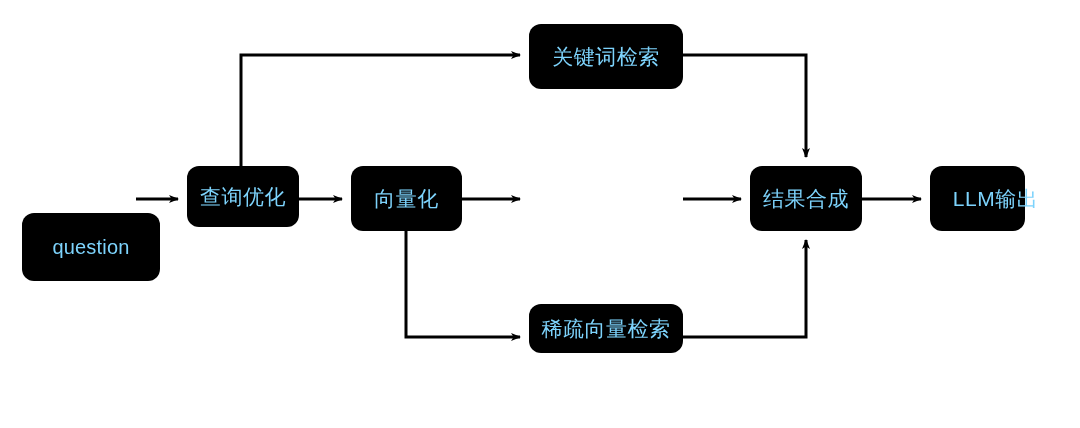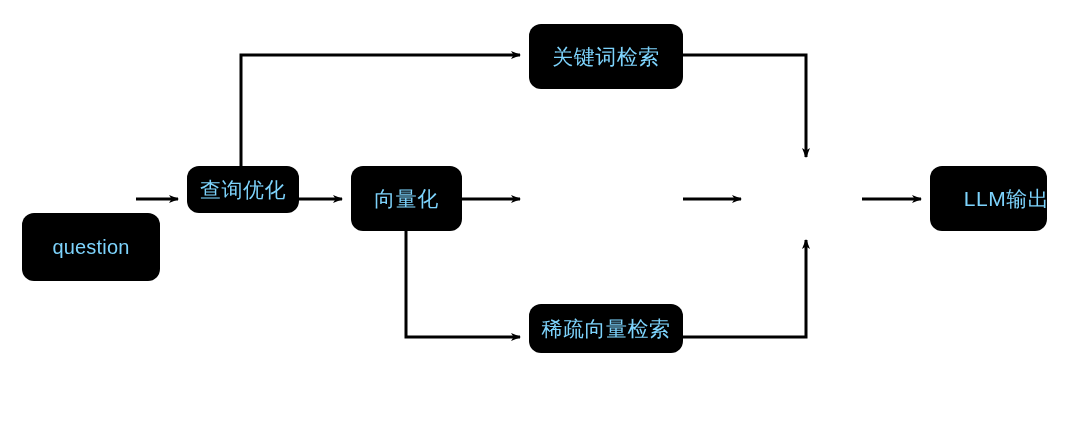--- a/index.html
+++ b/index.html
@@ -43,27 +43,27 @@
     line-height: 1;
     white-space: nowrap;
     font-weight: 400;
   }
   .node-latin .node-label {
     font-size: 20px;
     letter-spacing: 0.2px;
   }
   
   #node-question       { left: 22px;  top: 165px; width: 138px; height: 68px; margin-top: 48px; }
-  #node-query-opt      { left: 187px; top: 166px; width: 112px; height: 47px; }
+  #node-query-opt      { left: 187px; top: 166px; width: 112px; height: 61px; }
   #node-vectorize      { left: 351px; top: 166px; width: 111px; height: 65px; }
   #node-keyword        { left: 529px; top: 24px;  width: 154px; height: 65px; }
   #node-dense          { left: 529px; top: 166px; width: 154px; height: 65px; }
   #node-sparse         { left: 529px; top: 304px; width: 154px; height: 49px; }
   #node-merge          { left: 750px; top: 166px; width: 112px; height: 65px; }
-  #node-llm            { left: 930px; top: 166px; width: 117px; height: 65px; padding-left: 36px; }
+  #node-llm            { left: 930px; top: 166px; width: 95px; height: 65px; padding-left: 36px; }
 </style>
 </head>
 <body>
 
 <div id="canvas">
 
   <svg id="edges" viewBox="0 0 1080 428" width="1080" height="428" xmlns="http://www.w3.org/2000/svg">
     <defs>
       <marker id="arrowhead" markerWidth="10" markerHeight="8" refX="9" refY="4" orient="auto" markerUnits="userSpaceOnUse">
         <path d="M0,0 L10,4 L0,8 L2.6,4 Z" fill="#000000"></path>
@@ -106,18 +106,21 @@
 
   <div class="node" id="node-keyword">
     <span class="node-label">关键词检索</span>
   </div>
 
 
   <div class="node" id="node-sparse">
     <span class="node-label">稀疏向量检索</span>
   </div>
 
+  <div class="node" id="node-merge">
+    <span class="node-label">结果合成</span>
+  </div>
 
   <div class="node" id="node-llm">
     <span class="node-label">LLM输出</span>
   </div>
 
 </div>
 
 </body></html>

